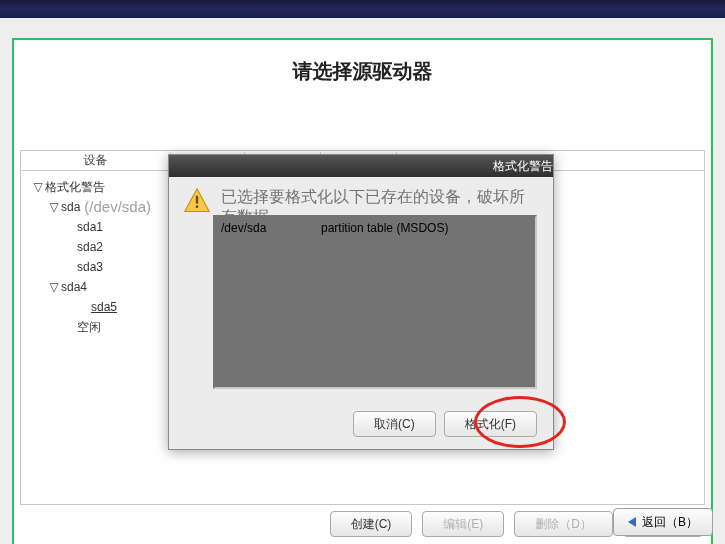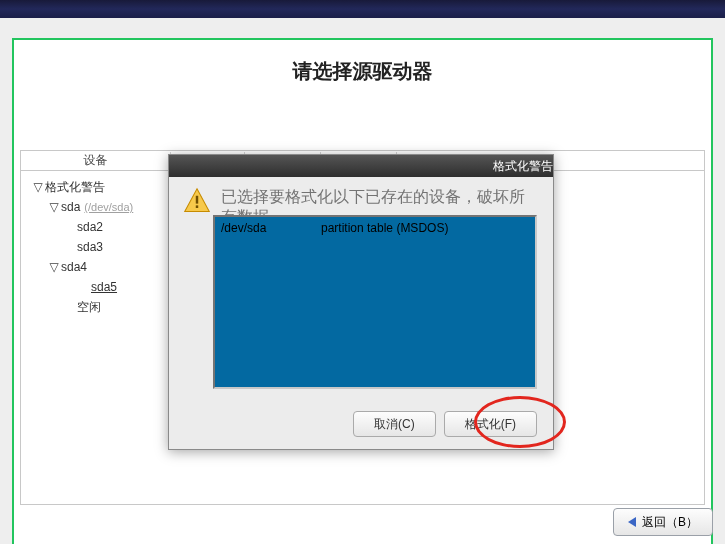--- a/index.html
+++ b/index.html
@@ -60,21 +60,21 @@
       padding: 6px 8px;
       font-size: 12px;
       color: #333;
     }
     .tree-row { line-height: 20px; display: flex; align-items: center; }
     .caret { display: inline-block; width: 10px; text-align: center; margin-right: 2px; color: #444; }
     .lvl-0 { padding-left: 4px; }
     .lvl-1 { padding-left: 20px; }
     .lvl-2 { padding-left: 48px; }
     .lvl-3 { padding-left: 62px; text-decoration: underline; }
-    .muted { color: #a0a0a0; font-size: 11px; margin-left: 4px; text-decoration: underline; }
+    .muted { color: #a0a0a0; font-size: 15px; margin-left: 4px; }
 
     .action-bar {
       position: absolute;
       right: 8px; bottom: 8px;
       display: flex; gap: 10px;
     }
     .button {
       height: 26px;
       padding: 0 20px;
       background: linear-gradient(to bottom, #fdfdfd, #e6e6e6);
@@ -129,21 +129,21 @@
     }
     .warn-row { display: flex; align-items: flex-start; gap: 10px; }
     .warn-icon {
       width: 28px; height: 28px; flex-shrink: 0;
     }
     .warn-text { font-size: 16px; color: #737373; line-height: 20px; }
 
     .list-box {
       position: absolute;
       left: 44px; right: 16px; top: 38px; height: 174px;
-      background: #0369a1;
+      background: #737373;
       border: 2px inset #c8c8c8;
       padding: 4px 6px;
       font-size: 12px;
     }
     .list-row { display: flex; }
     .list-col-dev { width: 100px; }
 
     .dialog-actions {
       position: absolute;
       right: 16px; bottom: 12px;
@@ -181,38 +181,55 @@
         <div class="tree-row lvl-0">
           <span class="caret">▽</span>
           <span>格式化警告</span>
         </div>
         <div class="tree-row lvl-1">
           <span class="caret">▽</span>
           <span>sda</span>
           <span class="muted">(/dev/sda)</span>
         </div>
         <div class="tree-row lvl-2">
+            <span>sda1</span>
+          </div>
+        <div class="tree-row lvl-2">
             <span>sda2</span>
           </div>
         <div class="tree-row lvl-2">
             <span>sda3</span>
           </div>
         <div class="tree-row lvl-1">
           <span class="caret">▽</span>
           <span>sda4</span>
         </div>
         <div class="tree-row lvl-3">
             <span>sda5</span>
           </div>
         <div class="tree-row lvl-2">
             <span>空闲</span>
           </div>
       </div>
     </div>
 
+    <div class="action-bar">
+      <div class="button">
+          <span>创建(C)</span>
+        </div>
+      <div class="button disabled">
+          <span>编辑(E)</span>
+        </div>
+      <div class="button disabled">
+          <span>删除（D）</span>
+        </div>
+      <div class="button">
+          <span>重设(s)</span>
+        </div>
+    </div>
   </div>
 
   <div class="dialog">
     <div class="dialog-titlebar">格式化警告</div>
     <div class="dialog-body">
       <div class="warn-row">
         <svg class="warn-icon" viewBox="0 0 32 32">
           <polygon points="16,2 30,28 2,28" fill="#f7c94b" stroke="#c68b00" stroke-width="1.2"></polygon>
           <rect x="14.6" y="10" width="2.8" height="9" fill="#704f00"></rect>
           <rect x="14.6" y="21" width="2.8" height="3" fill="#704f00"></rect>

